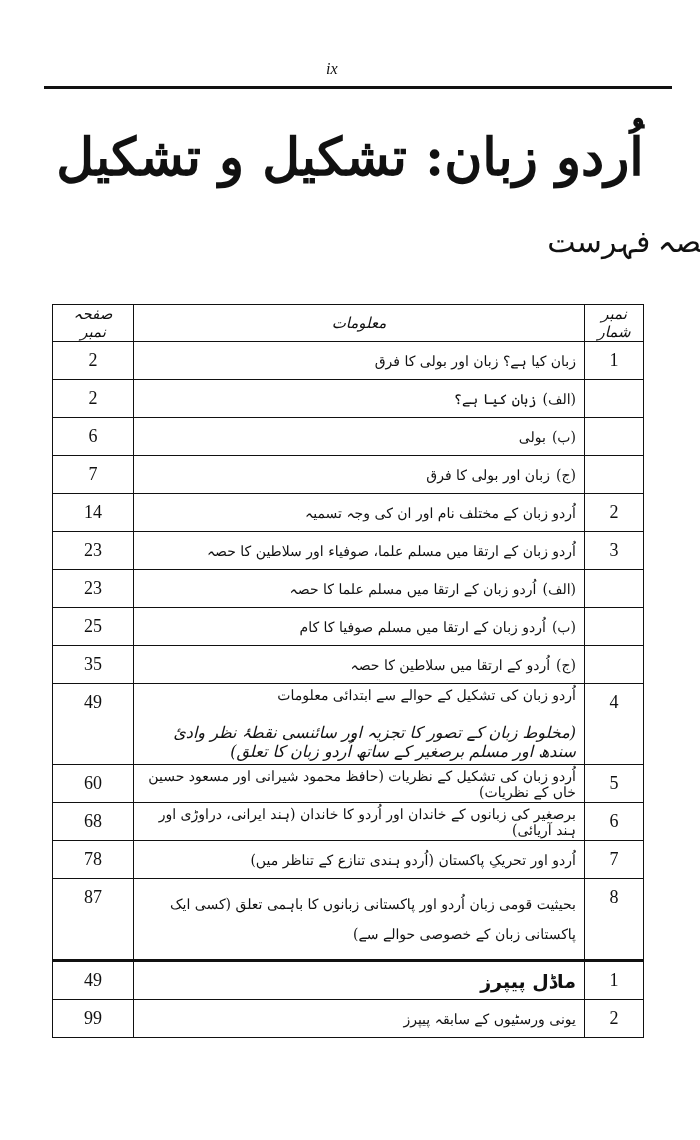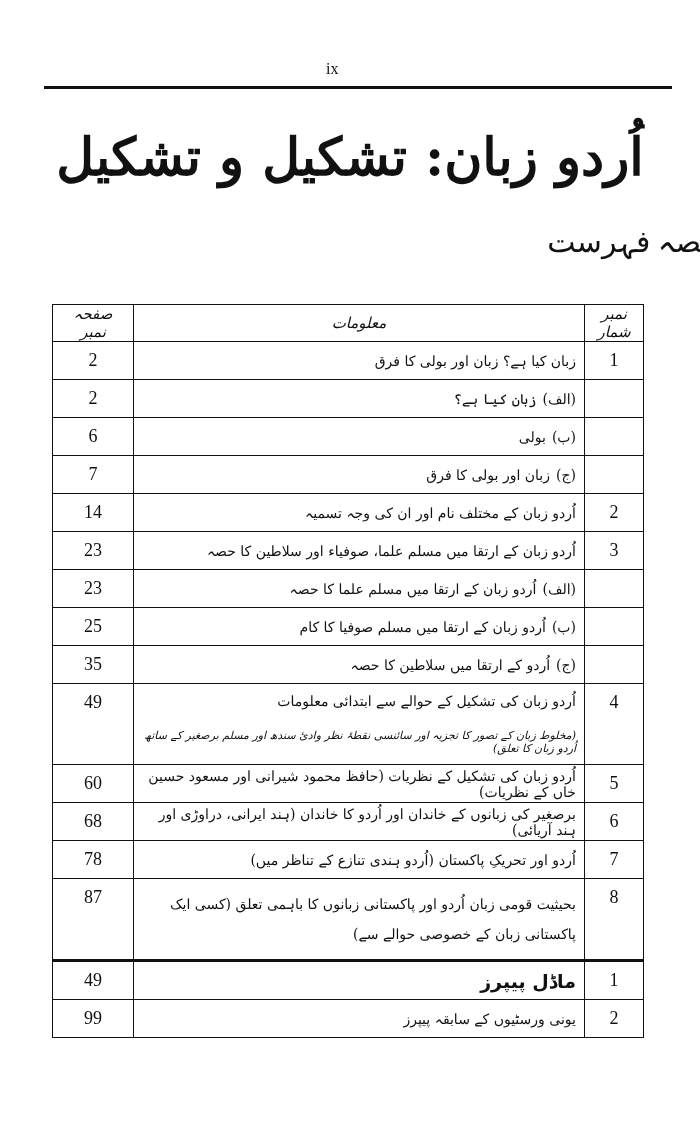--- a/index.html
+++ b/index.html
@@ -10,21 +10,21 @@
     }
     .running-head {
       position: absolute; top: 58px; left: 44px; width: 628px; height: 24px;
     }
     .running-head .book {
       position: absolute; right: 0; top: 0;
       font-size: 15px; direction: rtl; white-space: nowrap; font-style: italic;
     }
     .running-head .pageno {
       position: absolute; left: 282px; top: 2px;
-      font-family: "Liberation Serif", serif; font-size: 16px;
+      font-family: "Liberation Serif", serif; font-style: italic; font-size: 16px;
     }
     .head-rule {
       position: absolute; top: 86px; left: 44px; width: 628px; height: 3px; background: #111;
     }
     .title {
       position: absolute; top: 122px; left: 0; width: 700px; text-align: center;
       font-family: "DejaVu Serif", serif; font-size: 52px; font-weight: bold;
       direction: rtl; line-height: 70px;
     }
     .subtitle {
@@ -41,21 +41,21 @@
     table.toc th {
       font-family: "DejaVu Serif", serif; font-weight: normal; font-size: 15px;
       height: 32px; font-style: italic;
     }
     .c-num { width: 42px; text-align: center; font-family: "Liberation Serif", serif; font-size: 18px; }
     .c-title { text-align: right; font-size: 14px; font-family: "DejaVu Serif", serif; }
     .c-page { width: 64px; text-align: center; font-family: "Liberation Serif", serif; font-size: 18px; }
     tr.r1 td { height: 37px; }
     tr.r2 td { height: 72px; }
     tr.r2 td.c-num, tr.r2 td.c-page { vertical-align: top; padding-top: 8px; }
-    .note { display: block; font-size: 11px; margin-top: 20px; font-style: italic; }
+    .note { display: block; font-size: 16px; margin-top: 20px; font-style: italic; }
     .subletter { display: inline-block; margin-left: 6px; }
     .indent-1 { padding-right: 10px; }
     tr.model td { border-top: 3px solid #111; }
     .model-title { font-weight: bold; font-size: 19px; font-family: "DejaVu Sans", sans-serif; }
   </style>
 </head>
 <body>
 
 <div class="running-head">
   <span class="pageno">ix</span>

